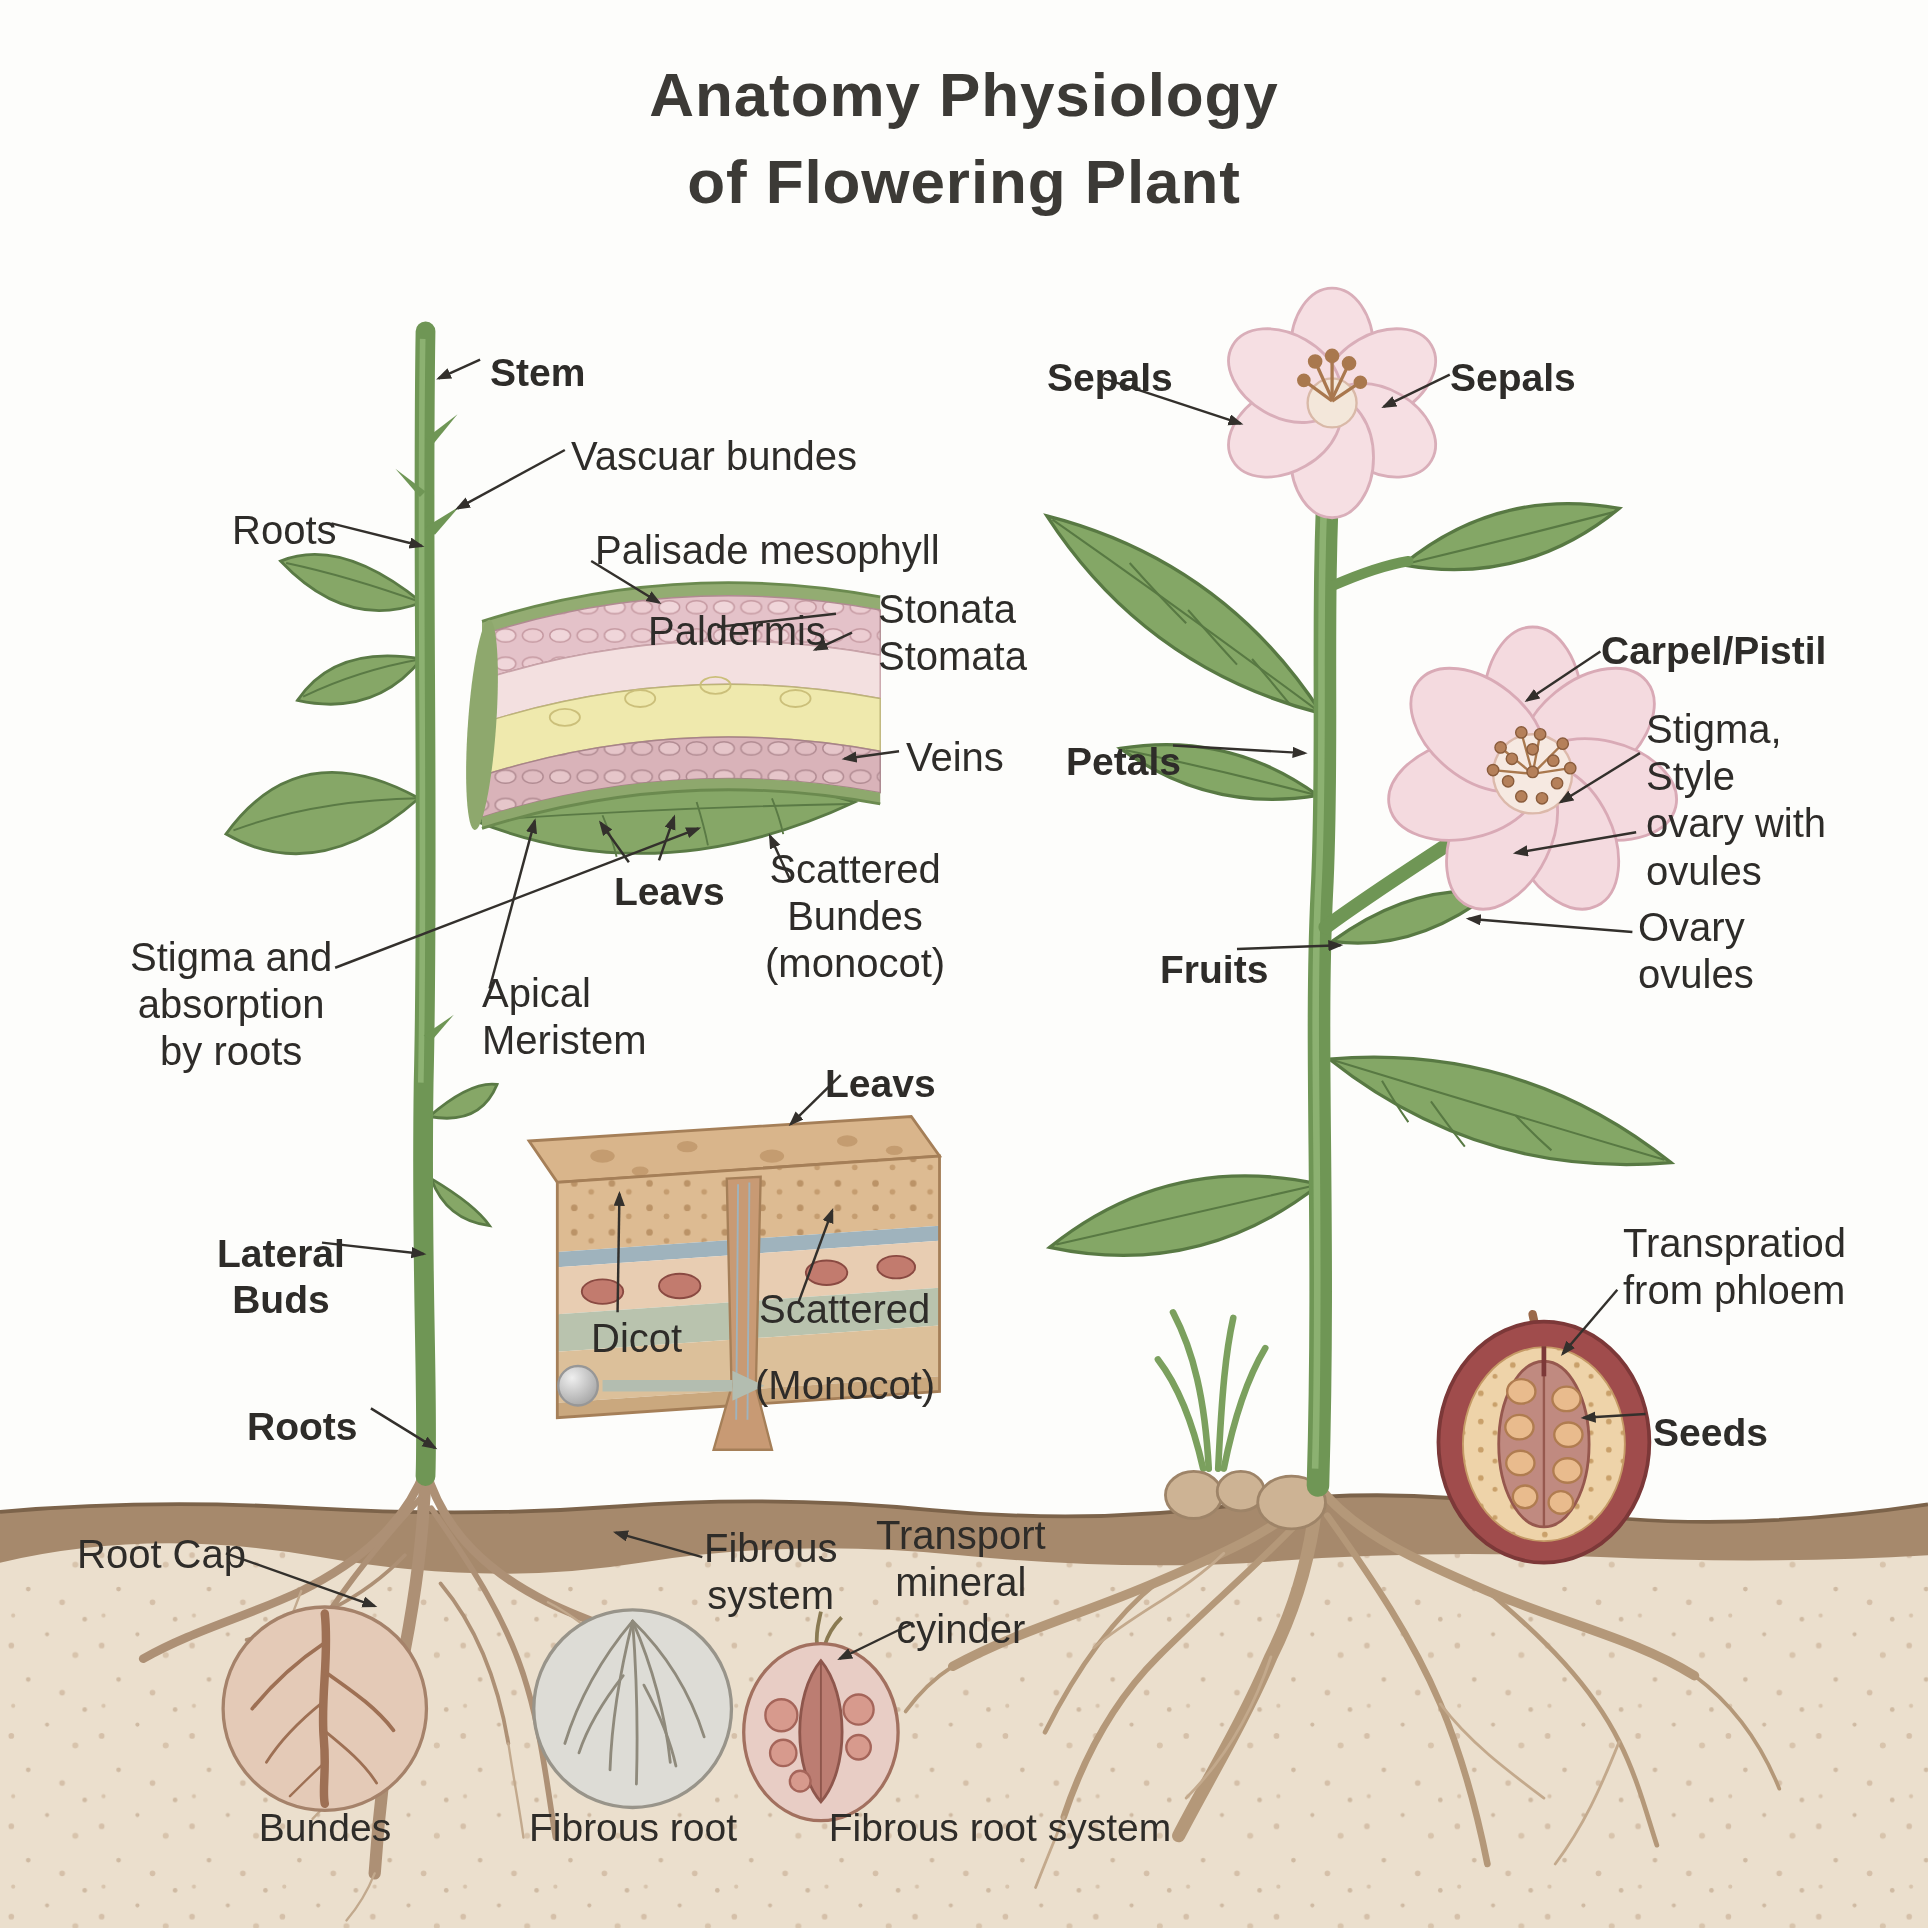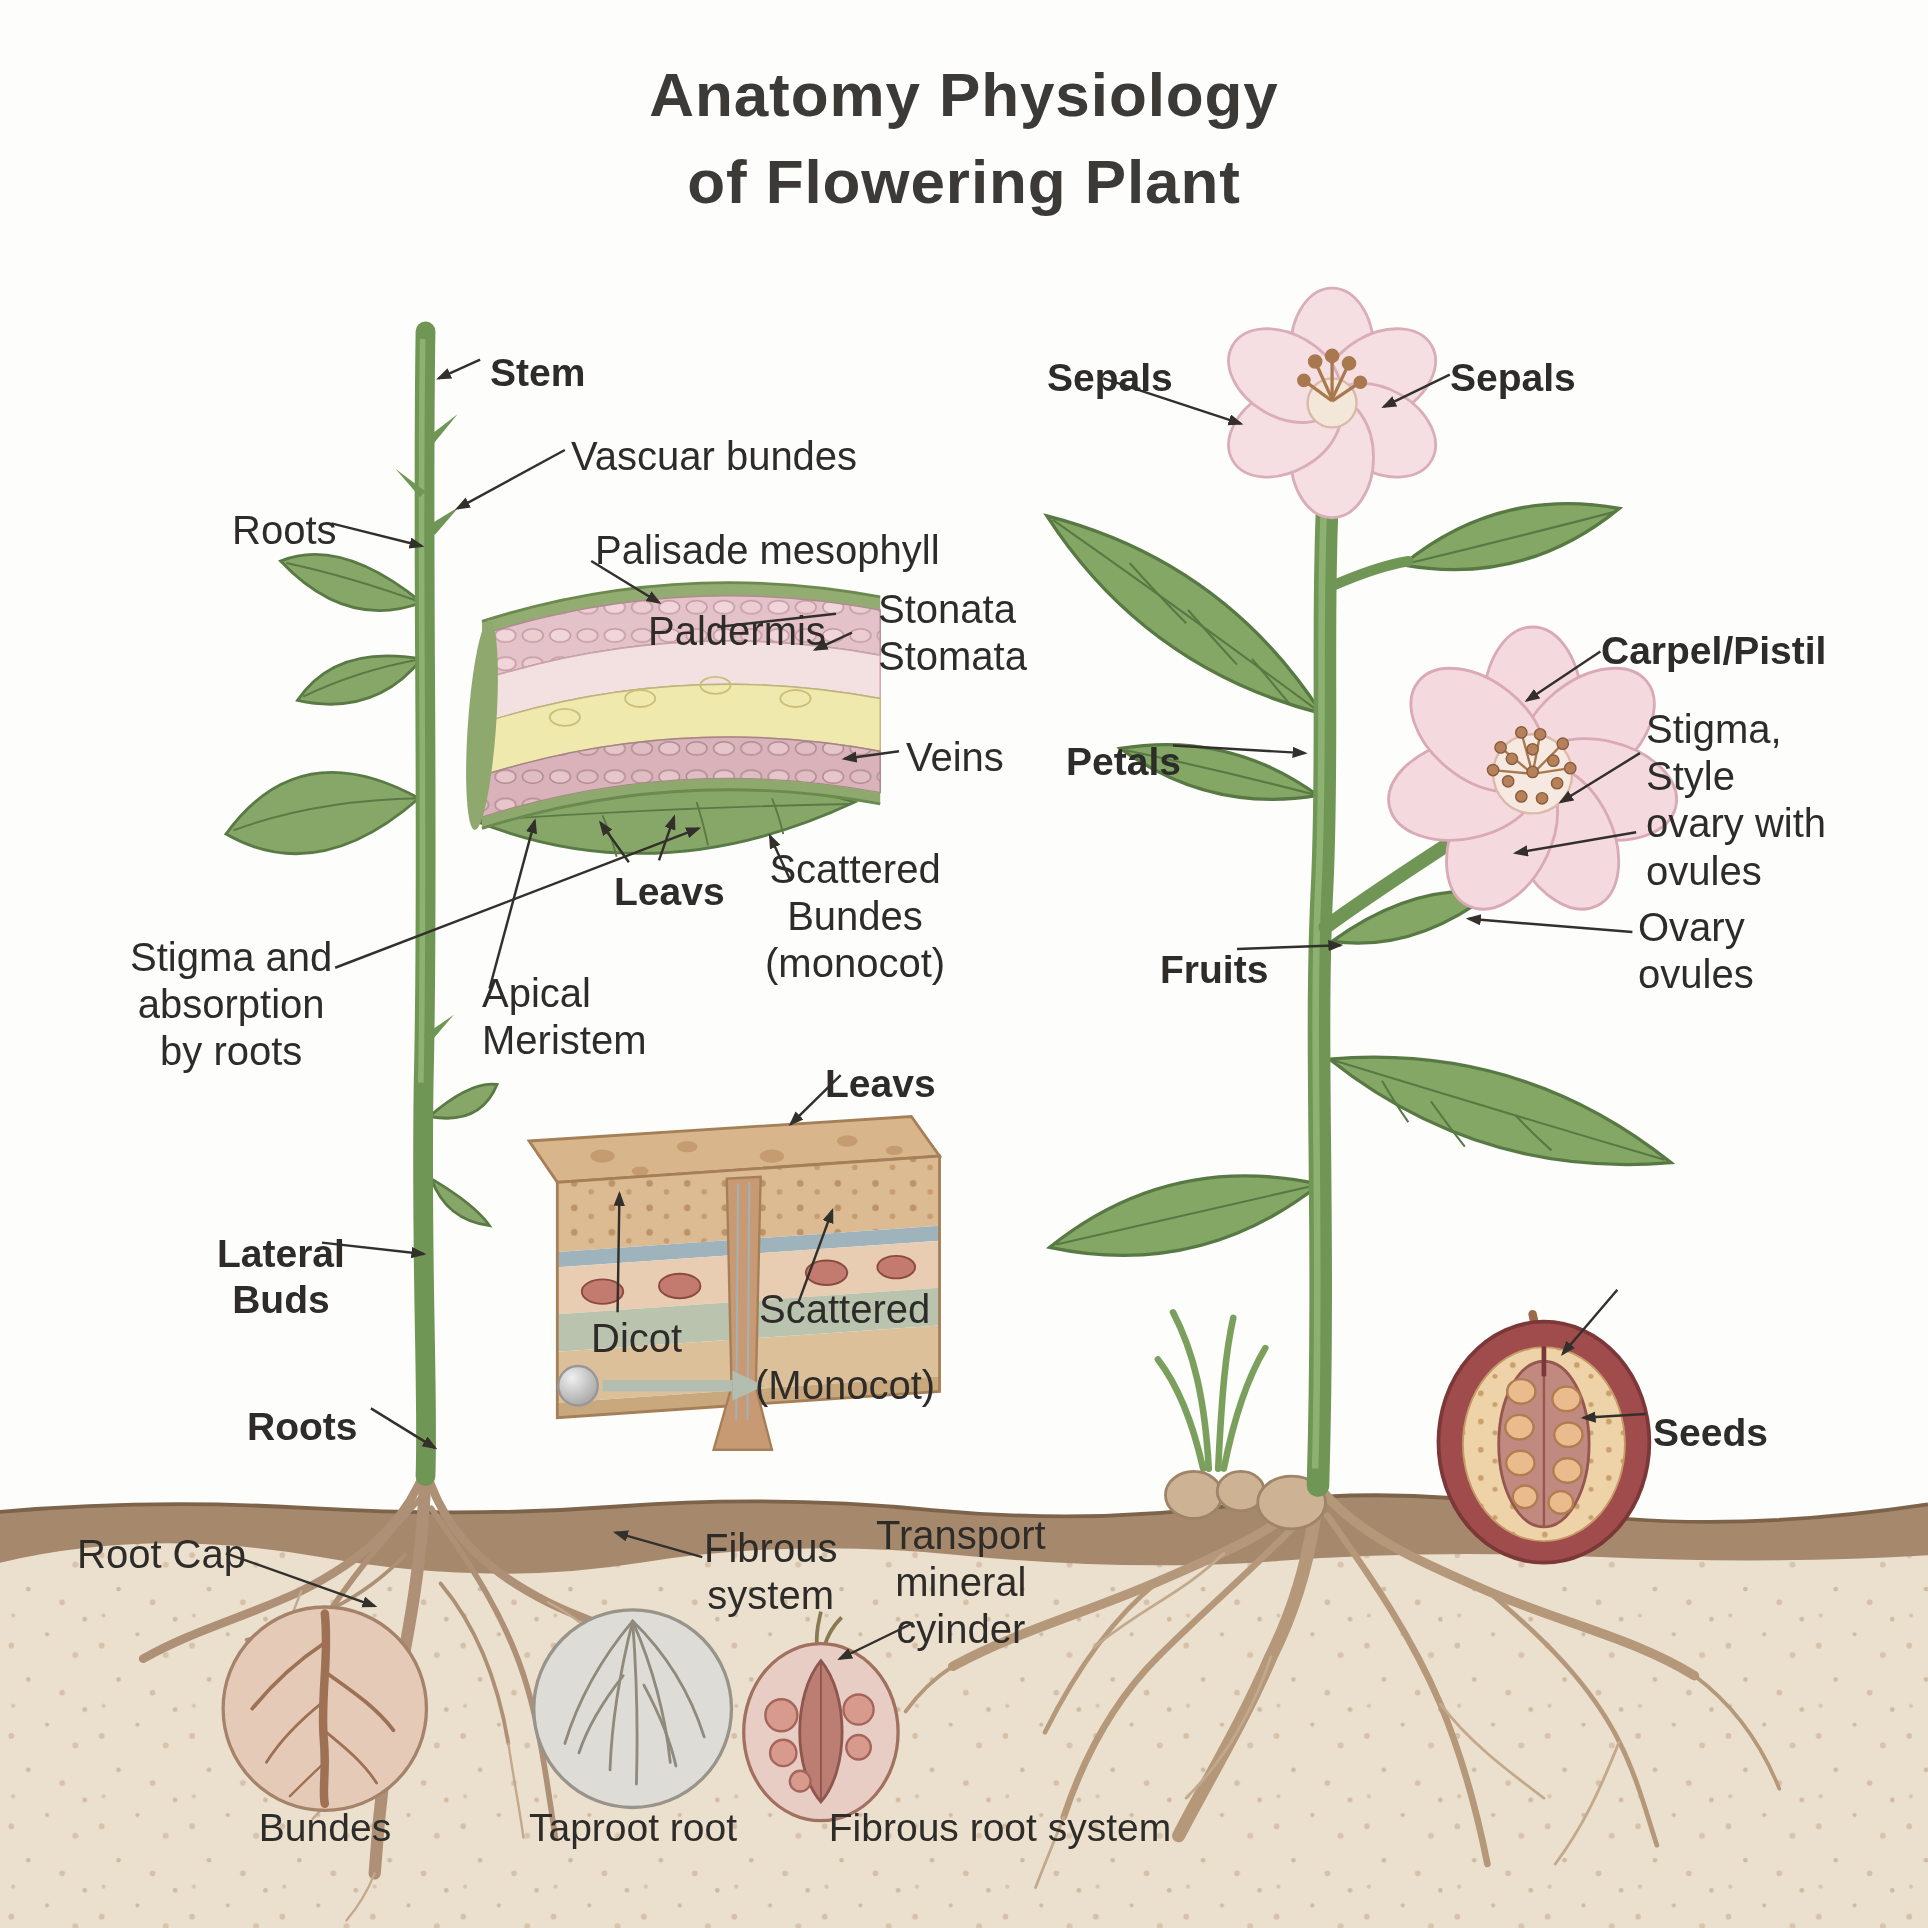--- a/index.html
+++ b/index.html
@@ -400,20 +400,22 @@
 <div class="label b" style="left:1450px;top:335px">Sepals</div>
 <div class="label b" style="left:1601px;top:608px">Carpel/Pistil</div>
 <div class="label b" style="left:1066px;top:719px">Petals</div>
 <div class="label" style="left:1646px;top:706px">Stigma,
 Style
 ovary with
 ovules</div>
 <div class="label b" style="left:1160px;top:927px">Fruits</div>
 <div class="label" style="left:1638px;top:904px">Ovary
 ovules</div>
+<div class="label" style="left:1623px;top:1220px">Transpratiod
+from phloem</div>
 <div class="label b" style="left:1653px;top:1390px">Seeds</div>
 
 <div class="caption" style="left:325px;top:1806px">Bundes</div>
-<div class="caption" style="left:633px;top:1806px">Taproot root</div>
+<div class="caption" style="left:633px;top:1806px">Fibrous root</div>
 <div class="caption" style="left:1000px;top:1806px">Fibrous root system</div>
 
 </div>
 
 
 </body></html>

